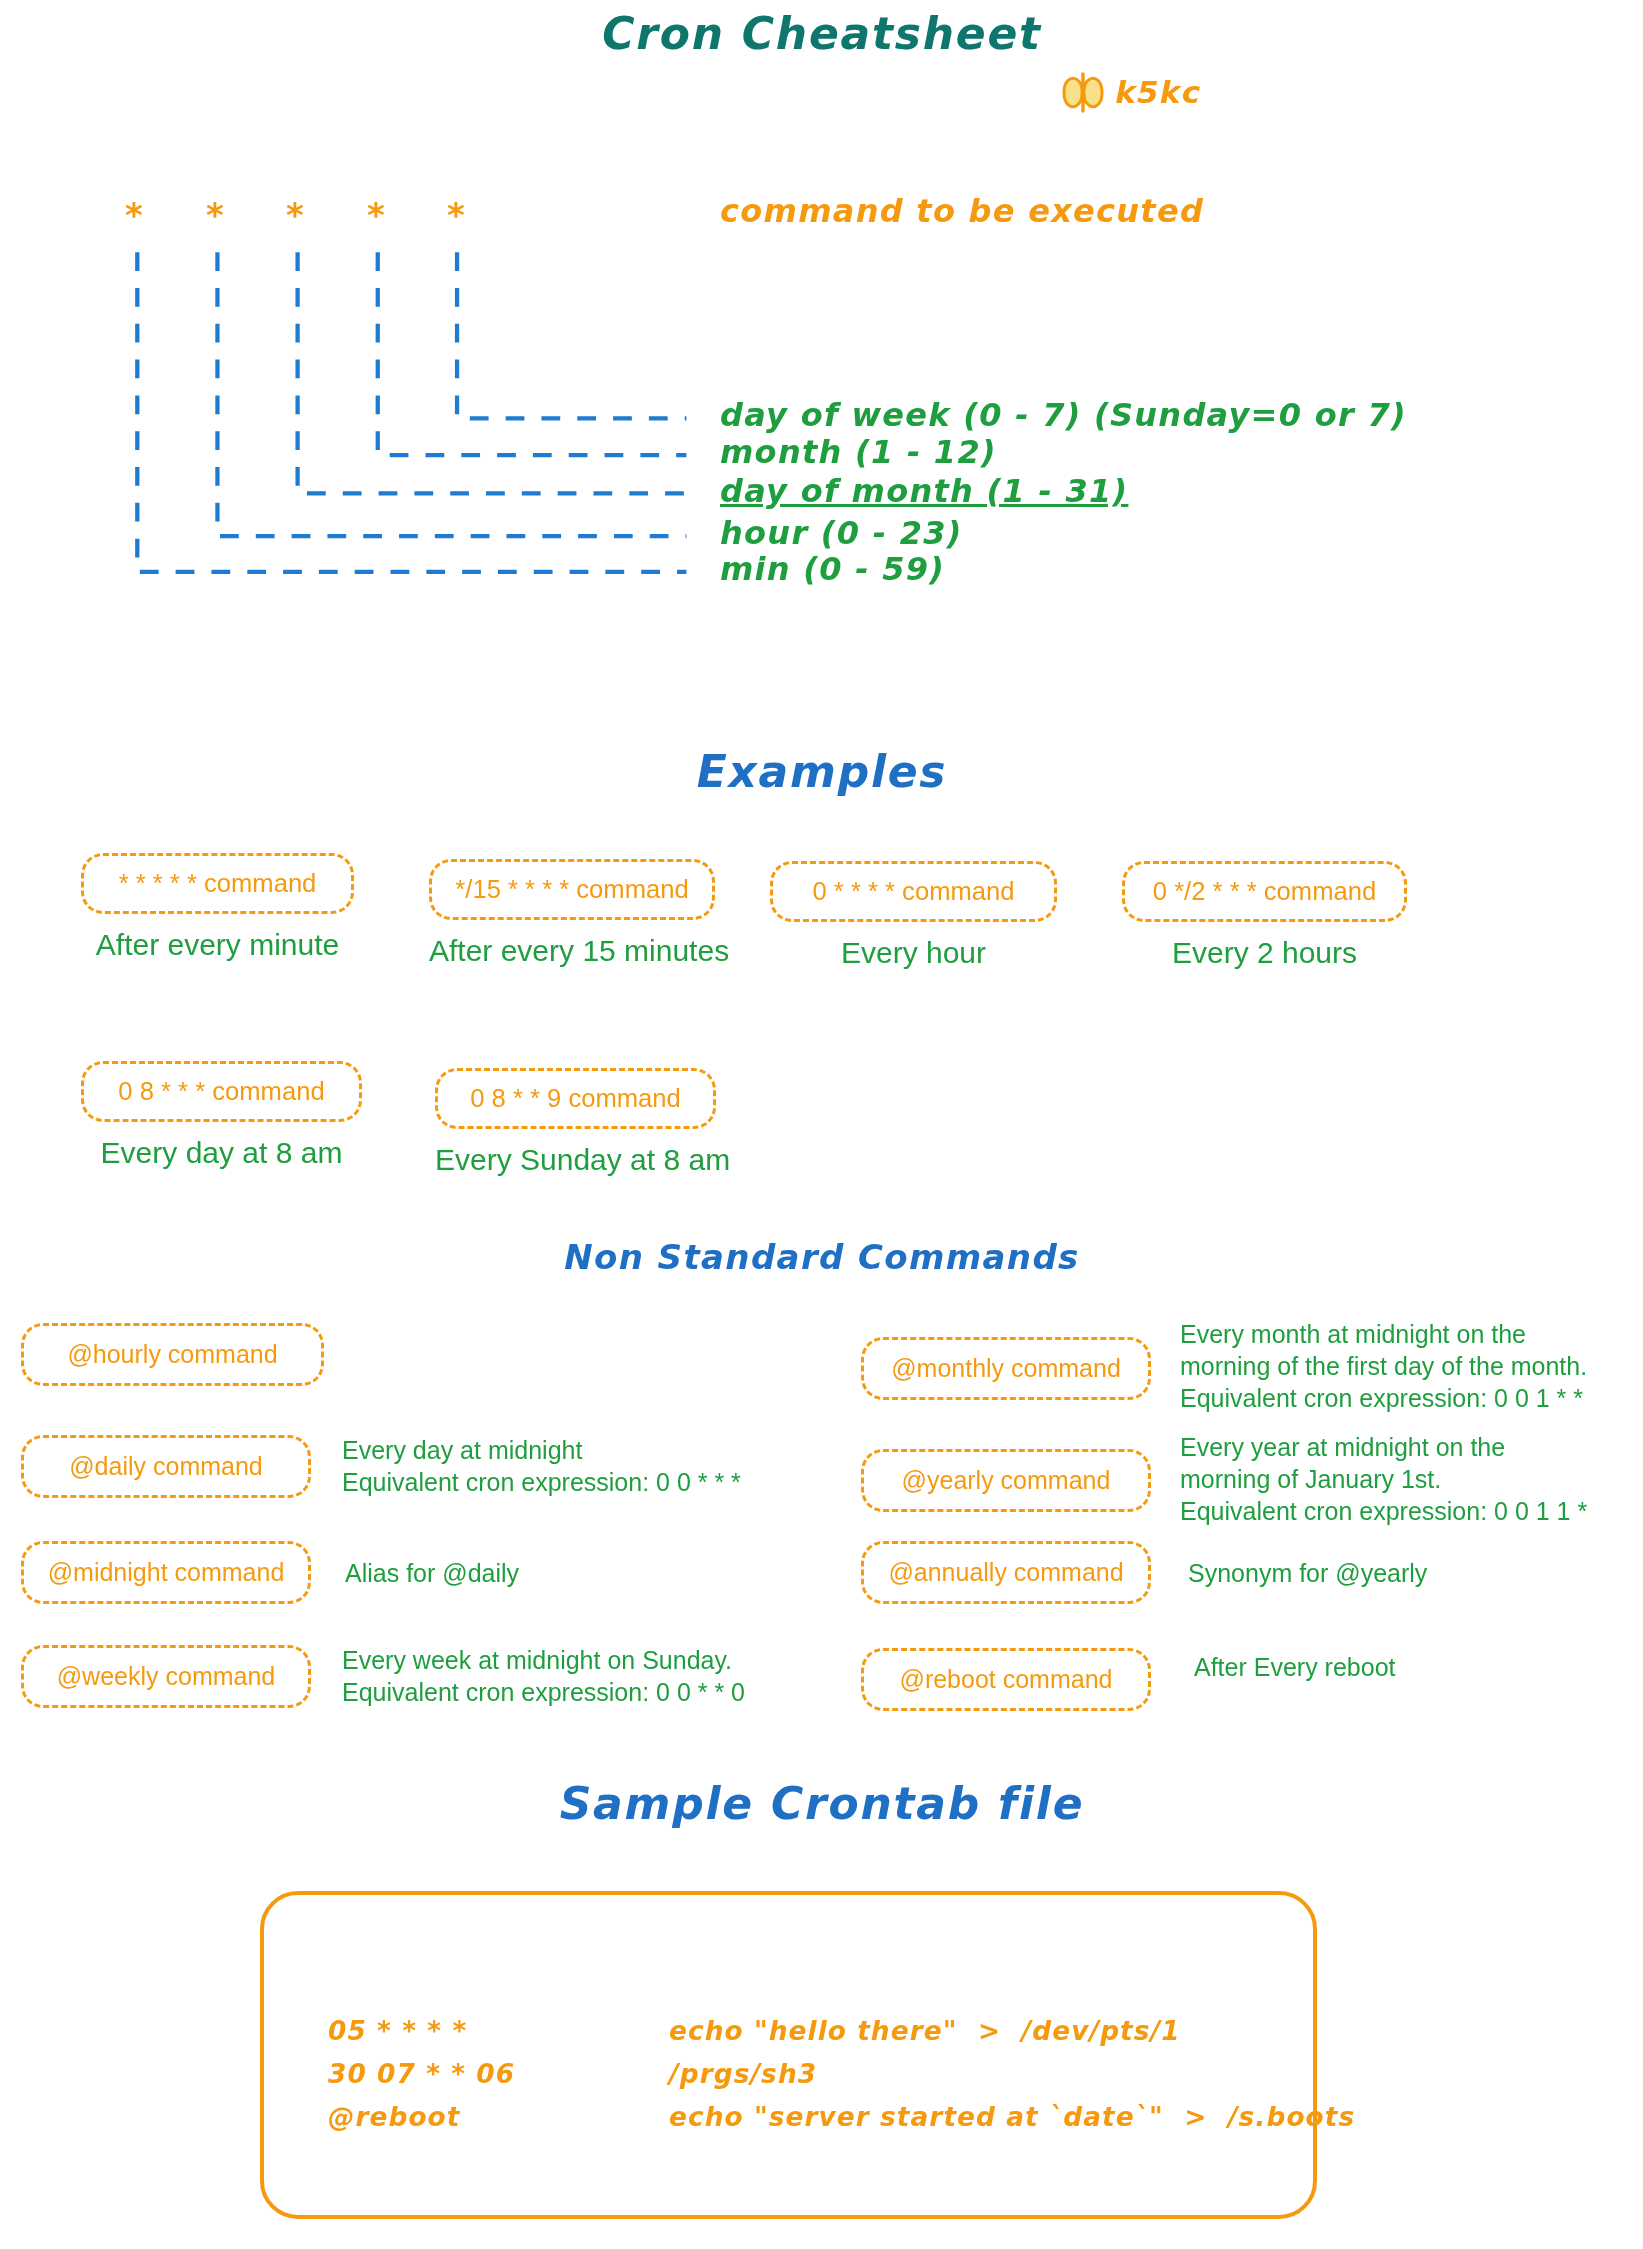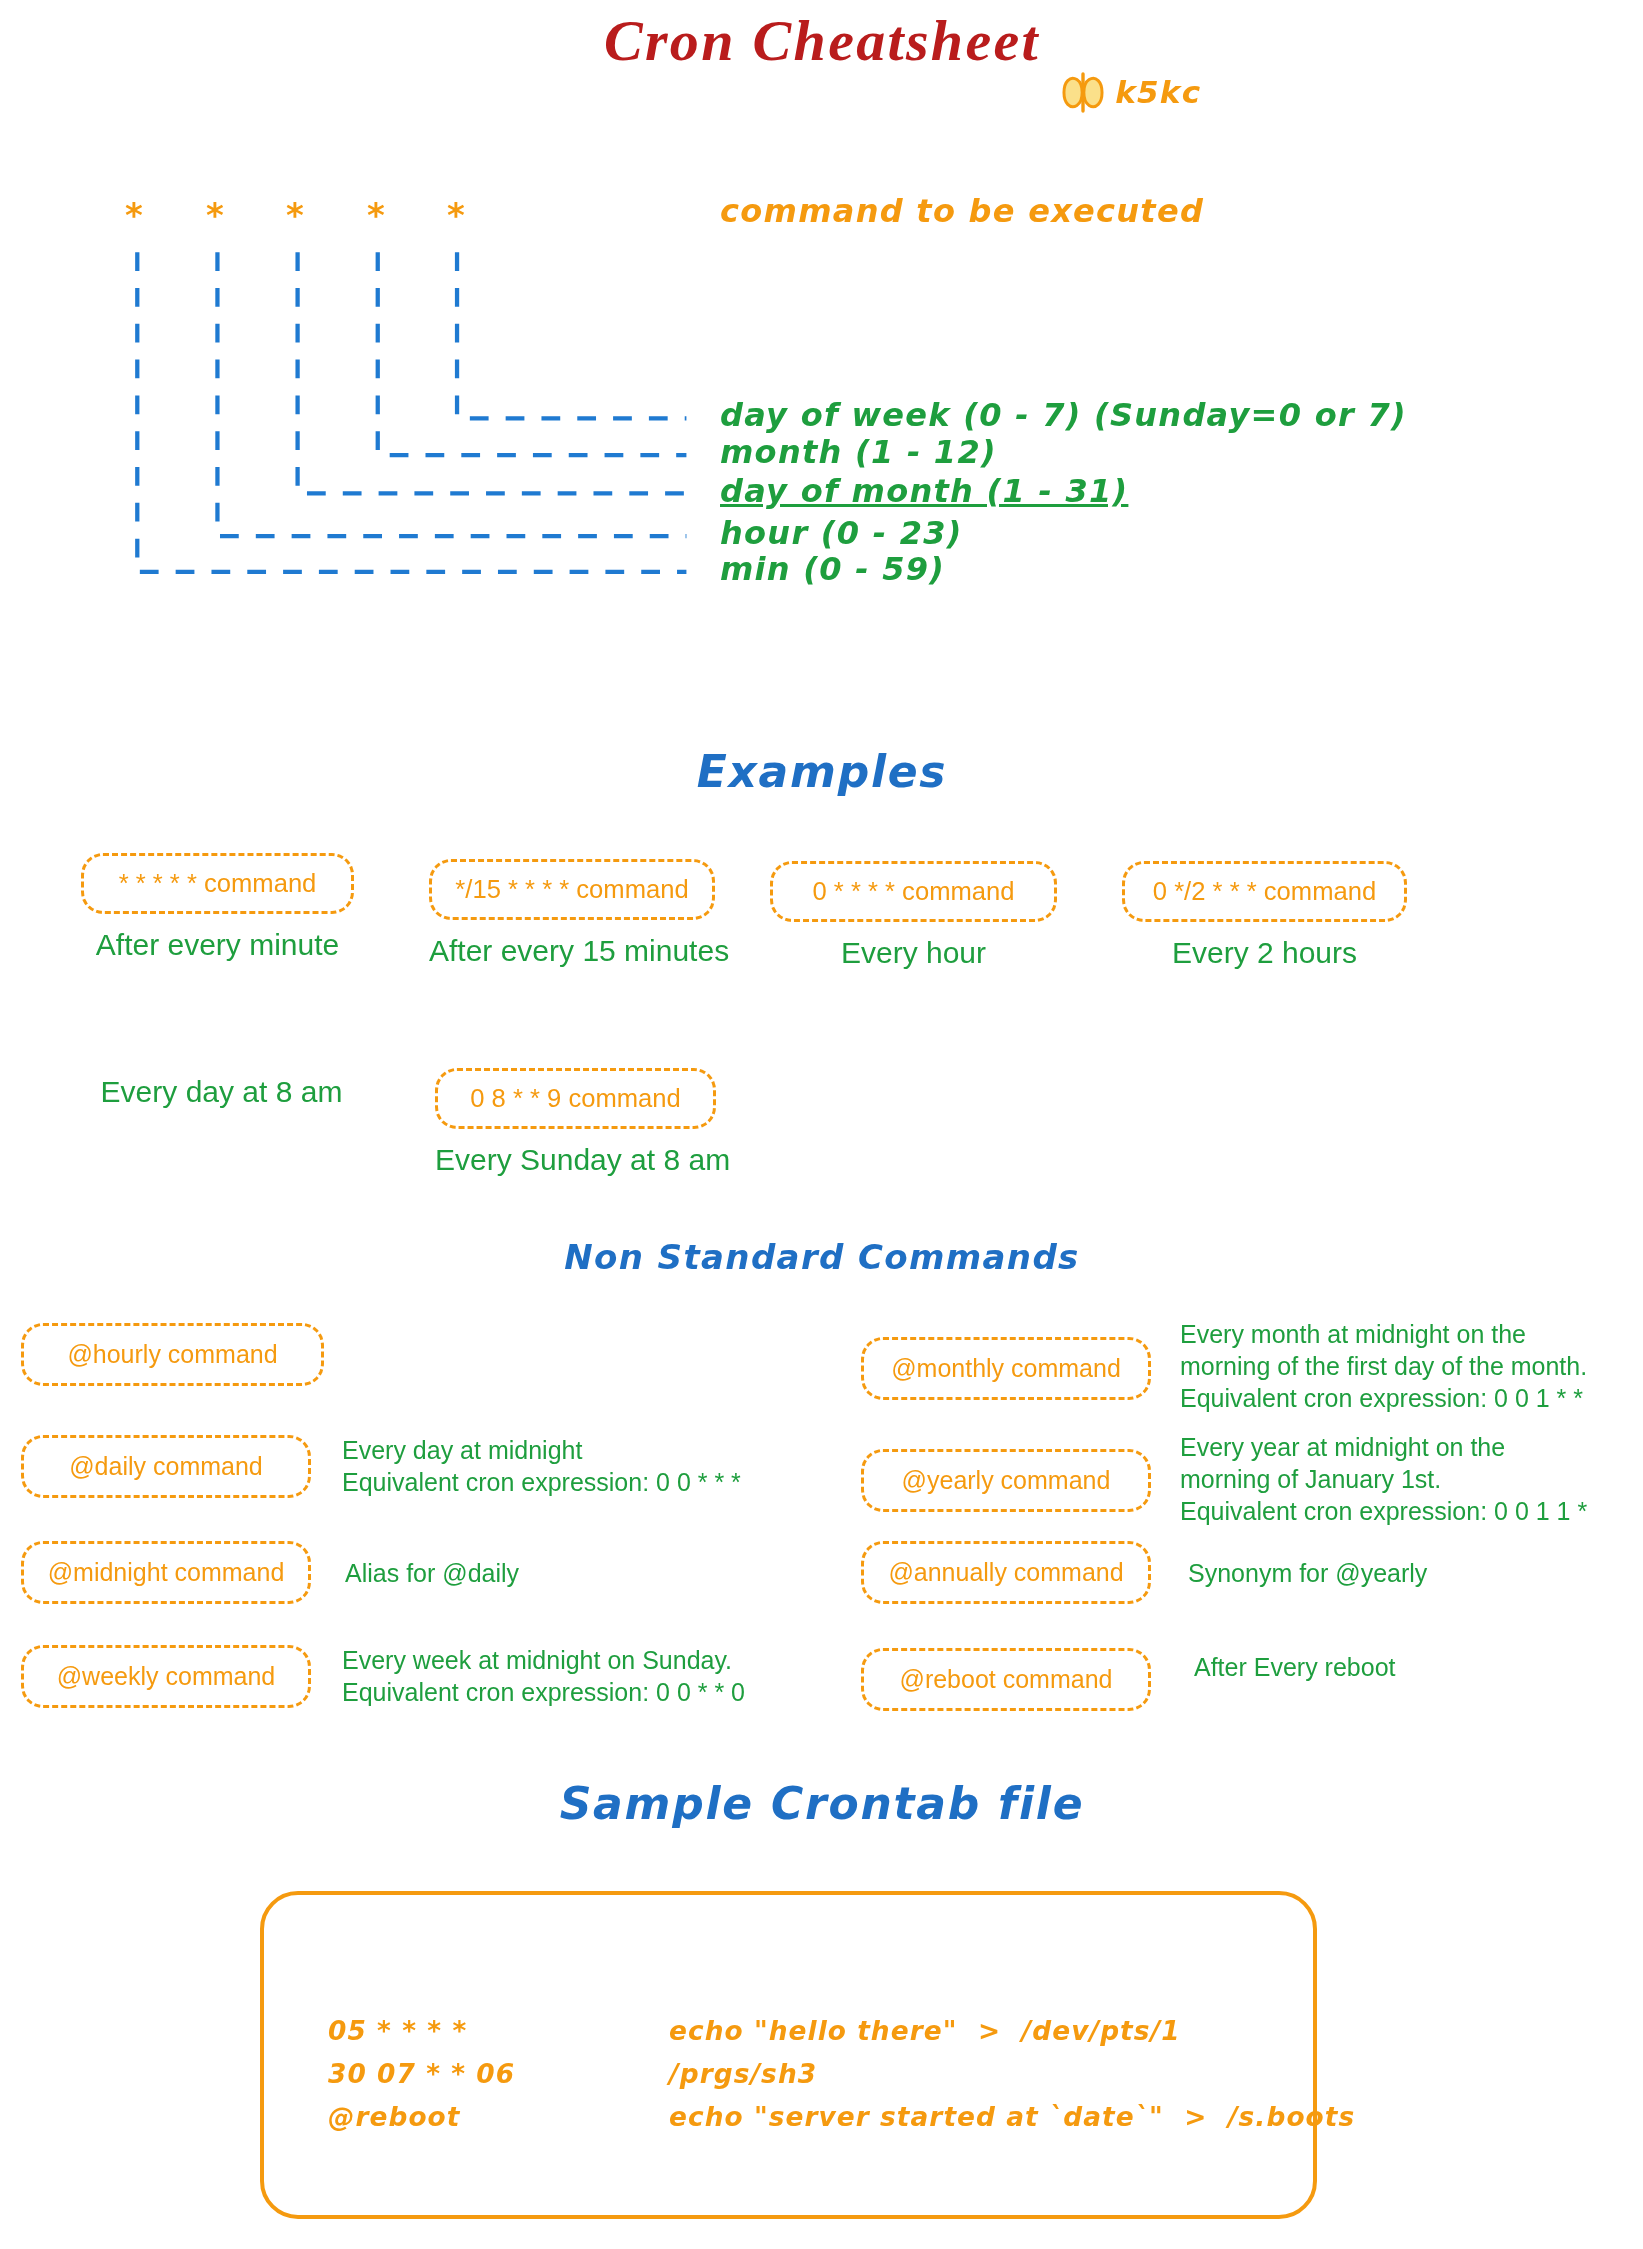--- a/index.html
+++ b/index.html
@@ -20,24 +20,23 @@
     font-style: italic;
     font-weight: 700;
     letter-spacing: 0.04em;
   }
 
   #page-title {
     position: absolute;
     left: 0; right: 0;
     top: 12px;
     text-align: center;
-    color: #b91c1c;
-    font-size: 58px;
-    line-height: 1;
-    font-family: Liberation Serif, serif;
+    color: #0f766e;
+    font-size: 44px;
+    line-height: 1;
   }
 
   
   #logo-wrap {
     position: absolute;
     left: 1061px; top: 72px;
     display: flex; align-items: center; gap: 10.2px;
   }
   #logo-mark { width: 44px; height: 41px; display:block; }
   #logo-text {
@@ -209,20 +208,21 @@
   <div class="chip">0 * * * * command</div>
   <div class="caption">Every hour</div>
 </div>
 
 <div class="example" style="left:1122px; top:861px; width:285px;">
   <div class="chip">0 */2 * * * command</div>
   <div class="caption">Every 2 hours</div>
 </div>
 
 <div class="example" style="left:81px; top:1061px; width:281px;">
+  <div class="chip">0 8 * * * command</div>
   <div class="caption">Every day at 8 am</div>
 </div>
 
 <div class="example" style="left:435px; top:1068px; width:281px;">
   <div class="chip">0 8 * * 9 command</div>
   <div class="caption">Every Sunday at 8 am</div>
 </div>
 
 <div id="nonstd-heading" class="section-heading hand">Non Standard Commands</div>
 

